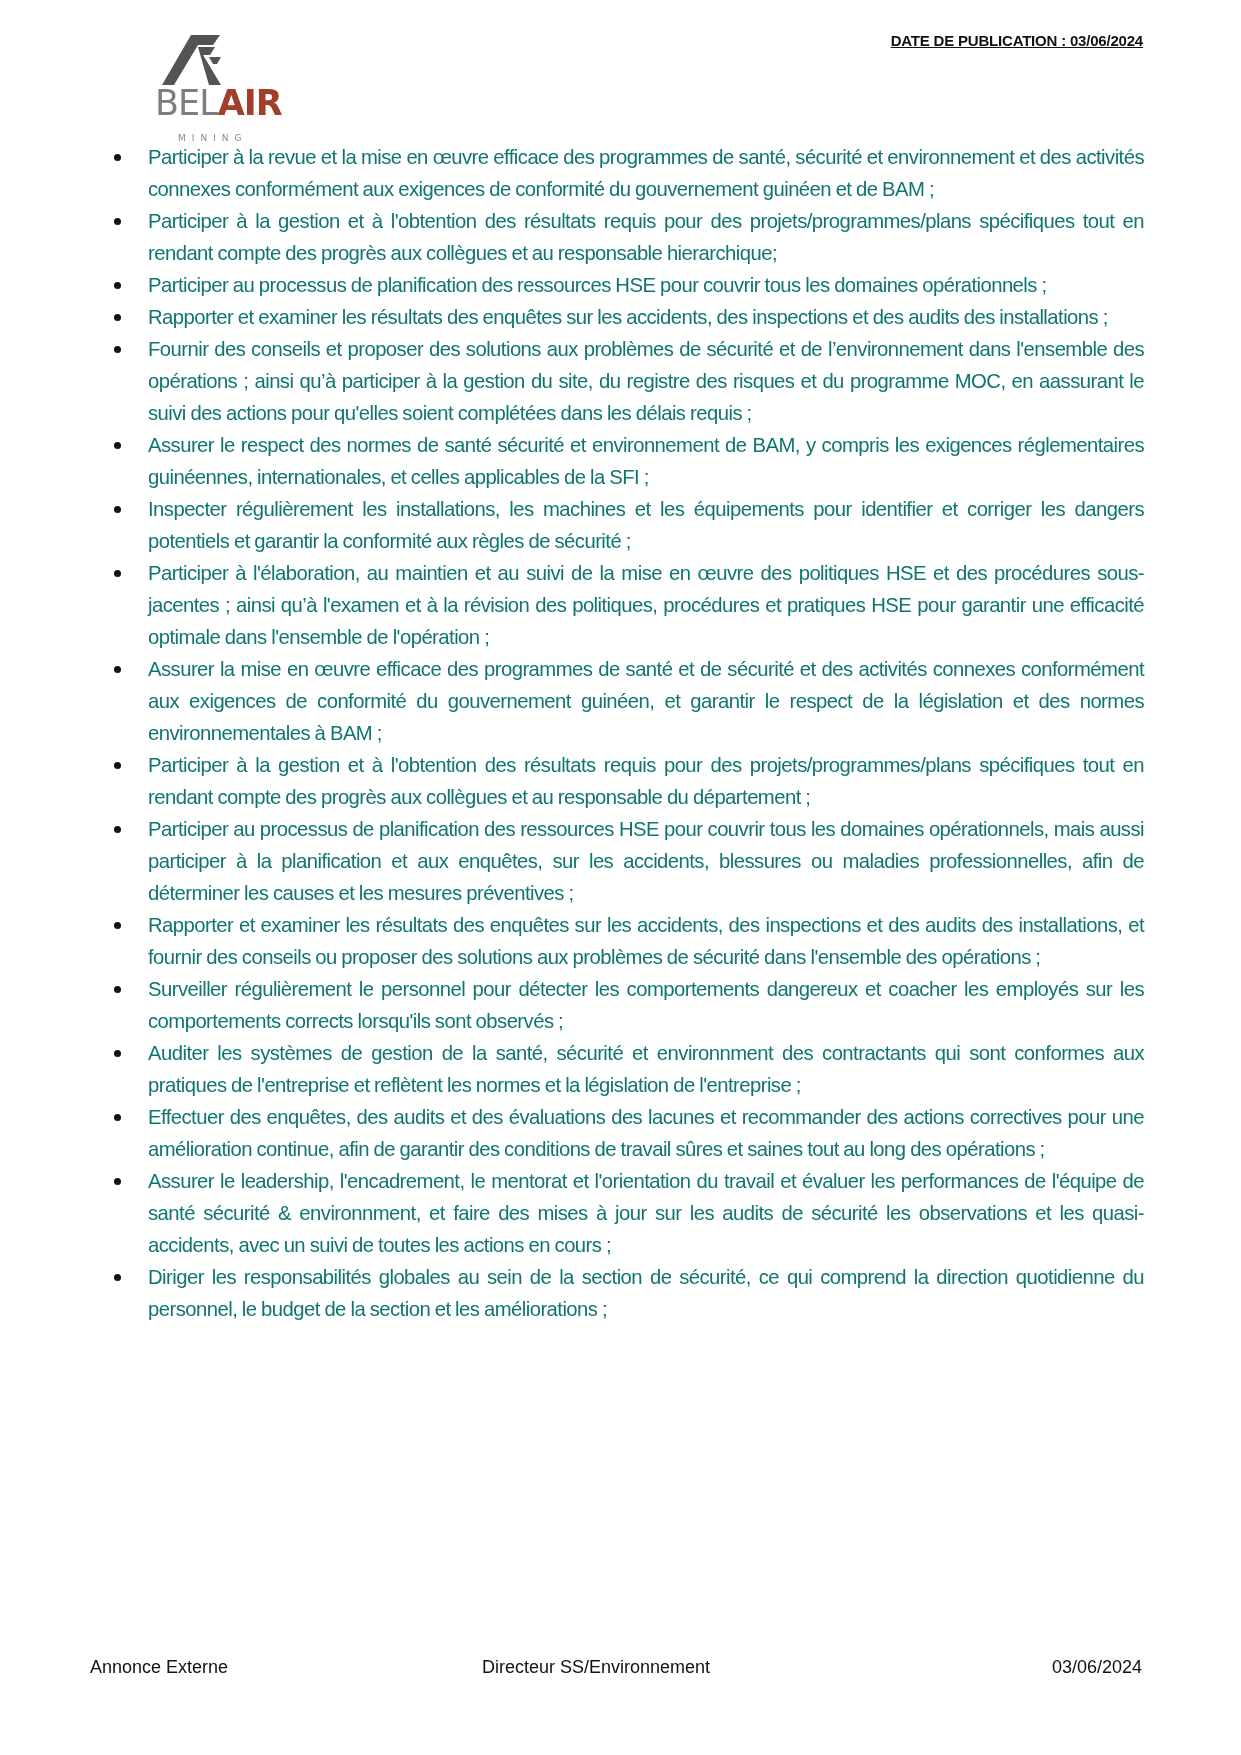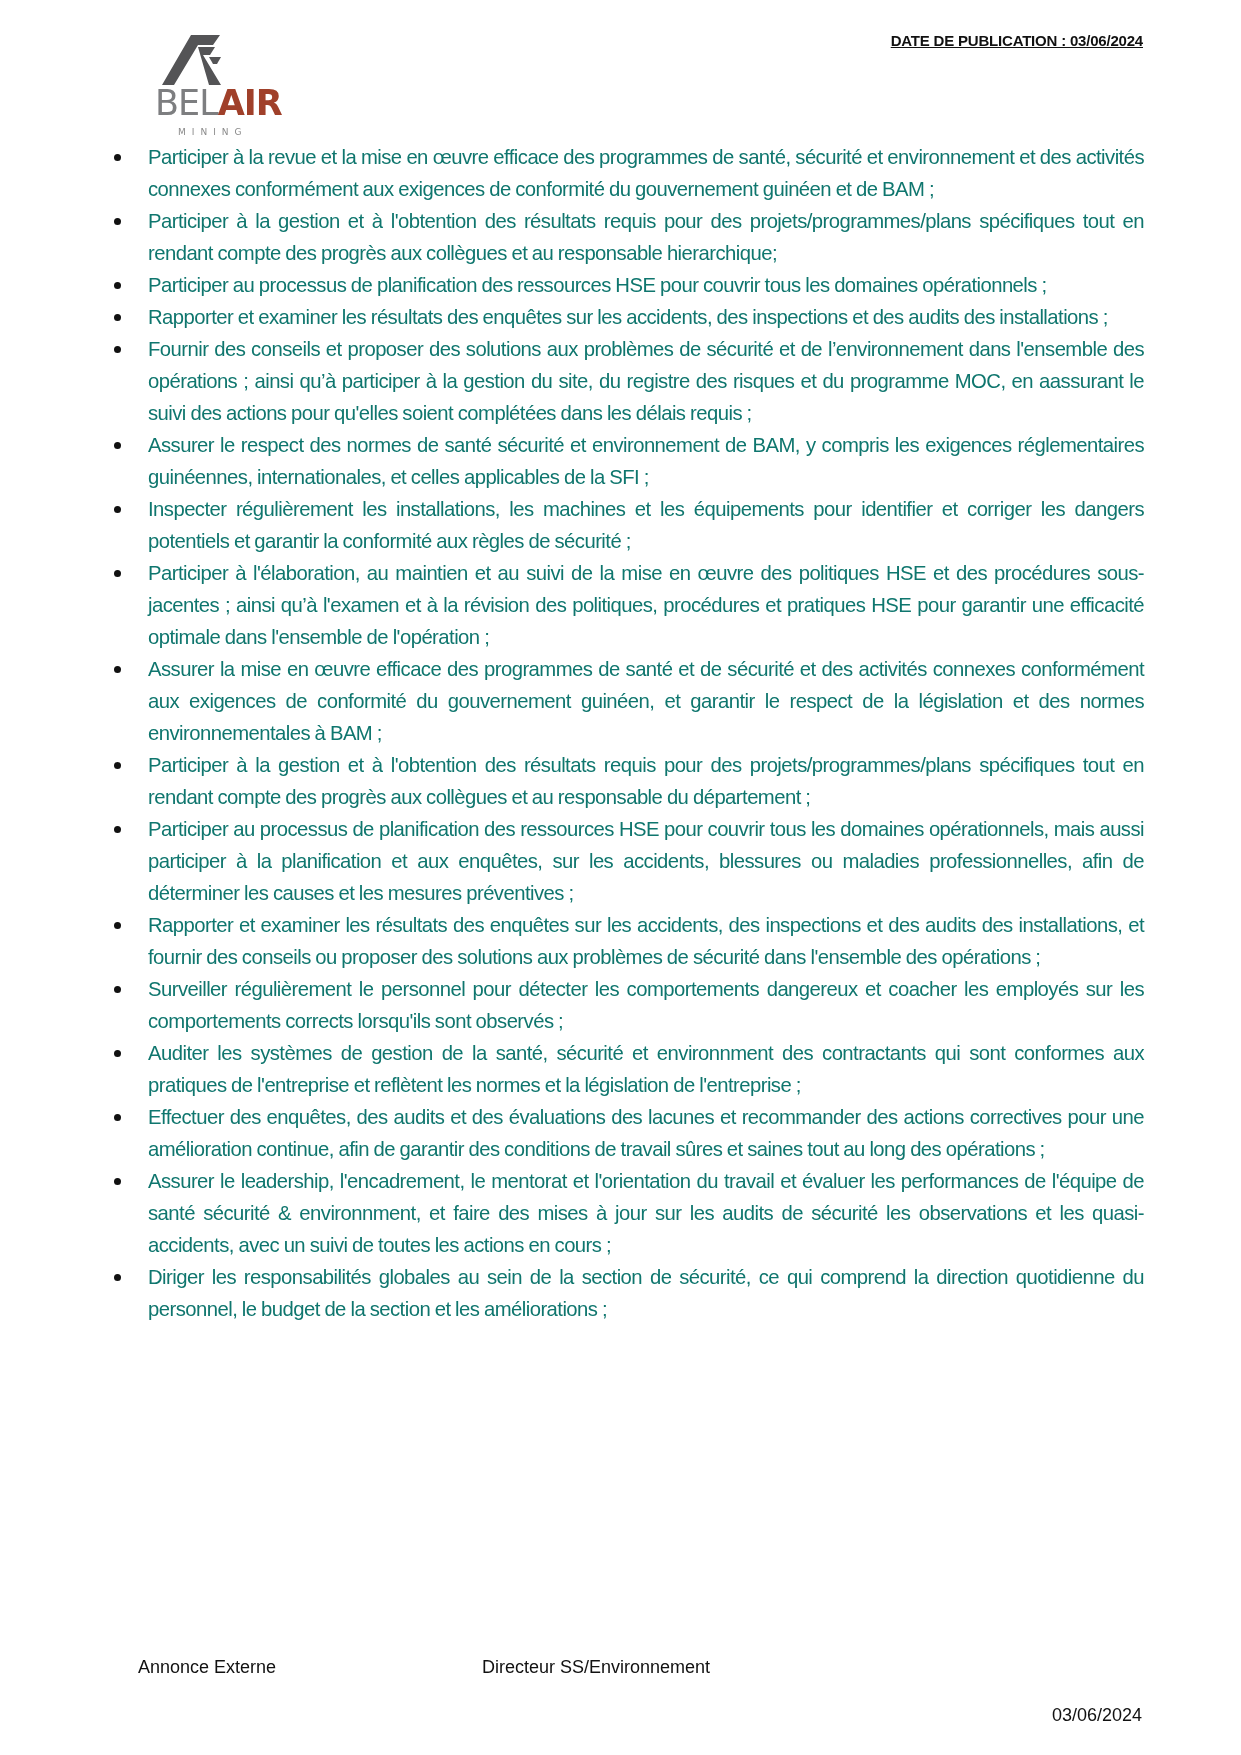--- a/index.html
+++ b/index.html
@@ -39,21 +39,21 @@
       font-weight: normal;
       letter-spacing: -1px;
       line-height: 35px;
       white-space: nowrap;
     }
     .logo-bel { color: #7d7e80; }
     .logo-air { color: #a0402a; font-weight: bold; }
     .logo-sub {
       position: absolute;
       left: 27px;
-      top: 94px;
+      top: 100px;
       font-family: "DejaVu Sans", sans-serif;
       font-size: 9px;
       letter-spacing: 6px;
       color: #8a8a8a;
       line-height: 10px;
       text-align: right;
     }
     
     .pub-date {
       position: absolute;
@@ -101,23 +101,23 @@
     .footer {
       position: absolute;
       left: 90px;
       top: 1657px;
       width: 1052px;
       height: 24px;
       font-family: "Liberation Sans", sans-serif;
       font-size: 18px;
       color: #111111;
     }
-    .footer-left { position: absolute; left: 0; top: 0; margin-left: 48px; }
+    .footer-left { position: absolute; left: 0; top: 0; }
     .footer-center { position: absolute; left: 392px; top: 0; }
-    .footer-right { position: absolute; right: 0; top: 0; margin-top: 48px; }
+    .footer-right { position: absolute; right: 0; top: 0; }
   </style>
 </head>
 <body>
 
 <div class="page">
 
   <div class="logo">
     <svg width="130" height="56" viewBox="0 0 130 56">
 
       <polygon points="11,52 40,2 69,2 62,12 47,12 23,52" fill="#545456"></polygon>

